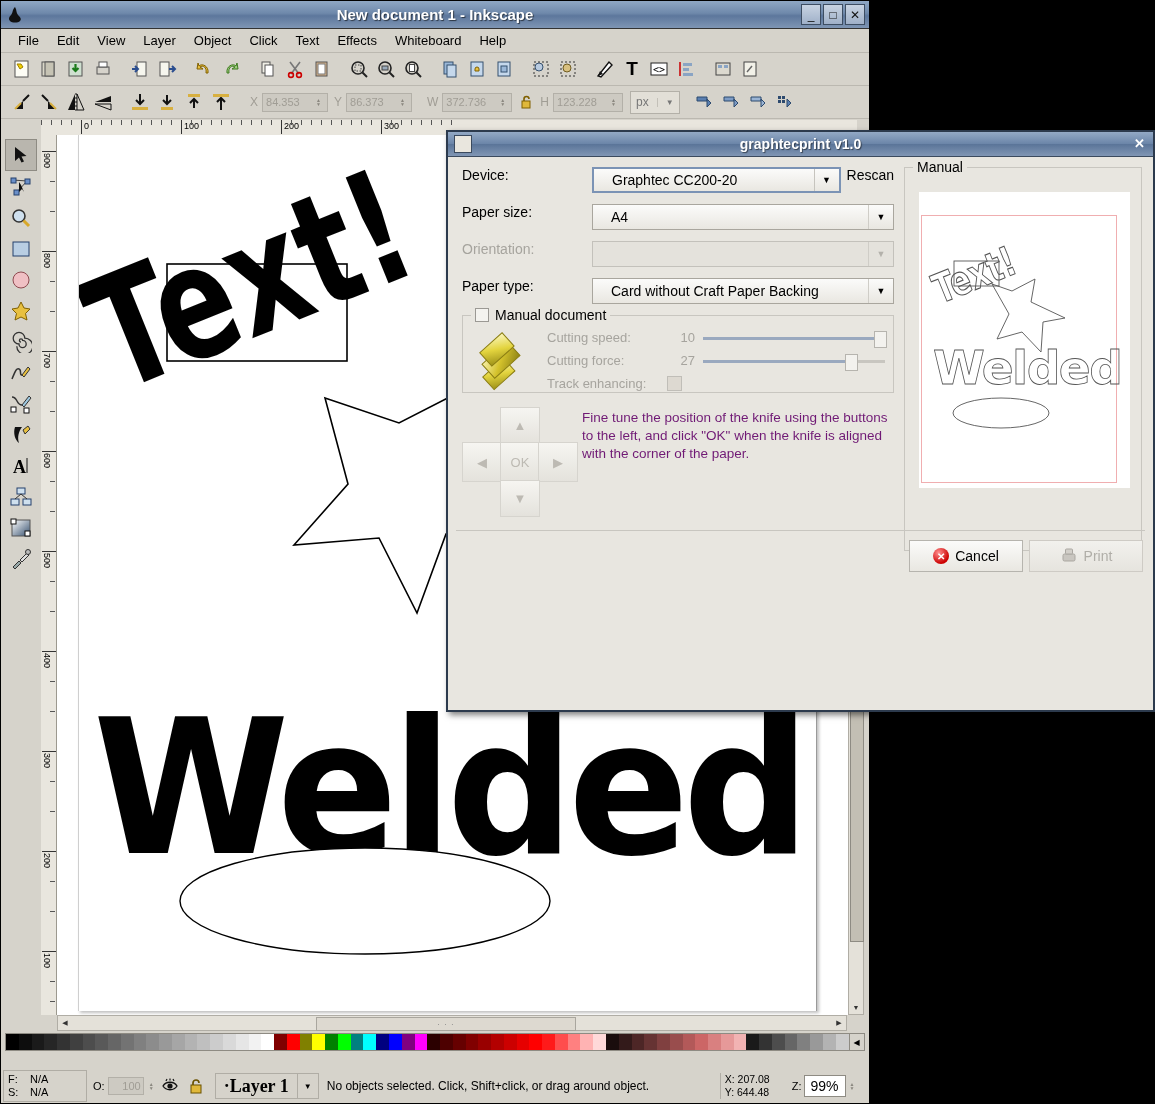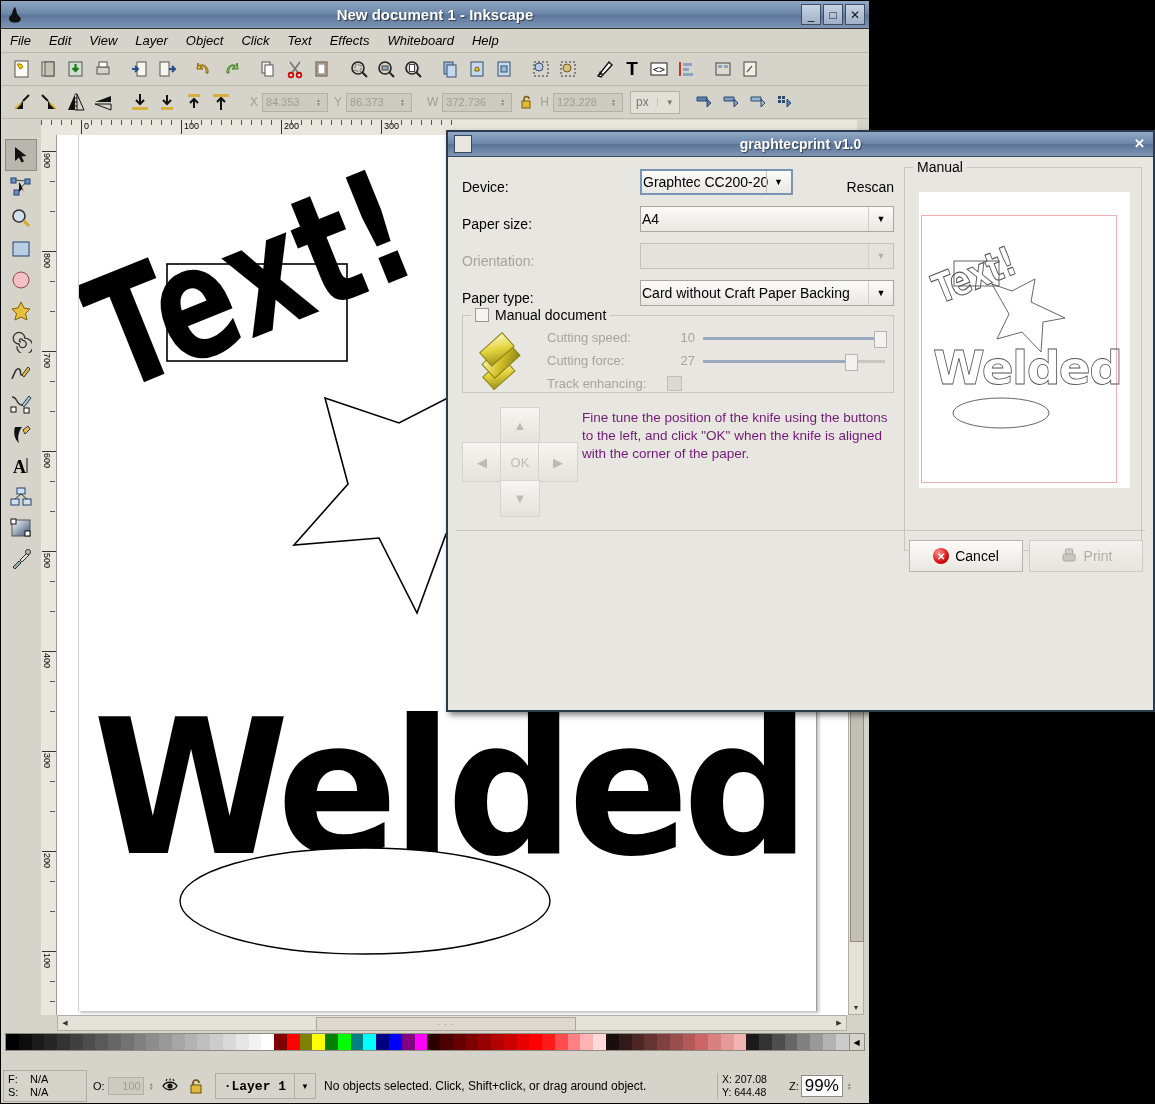--- a/index.html
+++ b/index.html
@@ -14,21 +14,21 @@
   .titlebar{height:27px;background:linear-gradient(to bottom,#8fa7c4 0%,#6f89ab 45%,#5d779c 55%,#7e95b4 100%);
     border-bottom:1px solid #333;display:flex;align-items:center;position:relative;}
   .titlebar .tb-icon{width:22px;height:22px;margin-left:3px;display:flex;align-items:center;justify-content:center;}
   .titlebar .tb-title{position:absolute;left:0;right:0;text-align:center;color:#fff;font-weight:bold;font-size:15px;
     text-shadow:1px 1px 1px rgba(0,0,0,.6);pointer-events:none;}
   .tb-btns{position:absolute;right:4px;top:3px;display:flex;gap:2px;}
   .tb-btn{width:18px;height:19px;display:flex;align-items:center;justify-content:center;
     background:linear-gradient(to bottom,#c8d3e2,#9fb0c8);border:1px solid #3d4d62;font-size:12px;color:#111;}
 
   
-  .menubar{height:23px;background:#d6d3cb;display:flex;align-items:center;border-bottom:1px solid #bbb8b0;font-style:italic;}
+  .menubar{height:23px;background:#d6d3cb;display:flex;align-items:center;padding-left:8px;border-bottom:1px solid #bbb8b0;}
   .menu-item{padding:2px 9px;font-size:13px;color:#000;}
 
   
   .toolbar{height:32px;background:#d6d3cb;display:flex;align-items:center;padding-left:8px;
     border-bottom:1px solid #bbb8b0;gap:1px;}
   .tbi{width:26px;height:26px;display:flex;align-items:center;justify-content:center;font-size:15px;}
   .tbsep{width:9px;}
   .numfield{display:inline-flex;align-items:center;background:#cdcac2;border:1px solid #b3b0a8;
     height:17px;color:#a09d95;font-size:11px;padding:0 3px;}
   .numlbl{color:#a09d95;font-size:12px;margin:0 3px 0 5px;}
@@ -80,46 +80,46 @@
   .statusbar{position:absolute;left:2px;top:1068px;width:866px;height:34px;background:#d6d3cb;
     display:flex;align-items:center;font-size:11px;}
   .fs-block{width:78px;height:30px;border:1px solid #b0ada5;display:flex;flex-direction:column;justify-content:center;padding-left:4px;background:#d6d3cb;}
   .fs-row{display:flex;font-size:11px;line-height:13px;}
   .fs-key{width:22px;color:#000;}
   .fs-val{color:#000;}
   .op-wrap{display:flex;align-items:center;margin-left:6px;gap:3px;}
   .op-field{width:32px;height:16px;background:#cdcac2;border:1px solid #b3b0a8;color:#a09d95;
     font-size:11px;text-align:right;padding-right:2px;line-height:16px;}
   .layer-wrap{display:flex;align-items:center;border:1px solid #b0ada5;height:24px;margin-left:6px;background:#d6d3cb;}
-  .layer-name{font-weight:bold;font-size:13px;padding:0 8px;font-family:Liberation Mono, monospace;}
+  .layer-name{font-weight:bold;font-size:18px;padding:0 8px;font-family:Liberation Serif, serif;}
   .layer-arrow{border-left:1px solid #b0ada5;padding:0 6px;font-size:8px;height:100%;display:flex;align-items:center;}
   .status-msg{flex:0 0 auto;width:393px;padding-left:8px;font-size:12px;white-space:nowrap;overflow:hidden;}
   .coords{width:64px;font-size:10.5px;line-height:13px;border-left:1px solid #b0ada5;padding-left:4px;}
   .zoomwrap{display:flex;align-items:center;gap:2px;margin-left:3px;}
-  .zoomfield{width:40px;height:20px;border:1px solid #8e8b83;background:#fff;font-size:17px;
+  .zoomfield{width:40px;height:20px;border:1px solid #8e8b83;background:#fff;font-size:14px;
     display:flex;align-items:center;justify-content:center;}
 
   
   #dlg{position:absolute;left:446px;top:130px;width:709px;height:582px;
     background:#e8e6e0;border:2px solid #2c3a4d;box-sizing:border-box;box-shadow:3px 3px 6px rgba(0,0,0,.5);}
   .dlg-title{height:24px;background:linear-gradient(to bottom,#93a9c5 0%,#6c86a9 48%,#5b7599 52%,#8096b4 100%);
     display:flex;align-items:center;position:relative;border-bottom:1px solid #3b4a5e;}
   .dlg-ticon{width:16px;height:16px;background:#e9e6de;border:1px solid #3b4a5e;margin-left:6px;}
   .dlg-ttext{position:absolute;left:0;right:0;text-align:center;color:#fff;font-weight:bold;font-size:14px;
     text-shadow:1px 1px 1px rgba(0,0,0,.5);}
   .dlg-close{position:absolute;right:4px;top:2px;width:19px;height:19px;display:flex;align-items:center;
     justify-content:center;font-size:13px;color:#fff;font-weight:bold;}
 
   .dlg-body{display:flex;padding:10px 10px 0 14px;gap:10px;}
   .dlg-left{width:432px;}
-  .row{display:flex;align-items:flex-end;height:28px;margin-bottom:9px;gap:48px;}
+  .row{display:flex;align-items:flex-start;height:28px;margin-bottom:9px;}
   .row-lbl{width:130px;font-size:14px;}
   .row-lbl.dis{color:#a6a49e;}
   .combo{flex:1;height:26px;background:linear-gradient(to bottom,#fbfbfa,#e9e7e1);border:1px solid #a9a69e;
-    display:flex;align-items:center;padding-left:1px;font-size:14px;box-sizing:border-box;position:relative;}
+    display:flex;align-items:center;padding-left:18px;font-size:14px;box-sizing:border-box;position:relative;}
   .combo.focused{border:2px solid #7b93b5;}
   .combo.dis{background:#e4e2dc;border-color:#c3c1bb;color:#b3b1ab;}
   .combo .arw{position:absolute;right:0;top:0;bottom:0;width:24px;display:flex;align-items:center;
     justify-content:center;font-size:9px;border-left:1px solid #cfcdc7;}
   .combo.focused .arw{border-left:1px solid #c6c4be;}
   .rescan{margin-left:6px;font-size:14px;}
 
   .group{border:1px solid #c8c6c0;margin:2px 0 0 0;padding:10px 8px 8px 8px;position:relative;height:78px;box-sizing:border-box;}
   .group-title{position:absolute;top:-9px;left:8px;background:#e8e6e0;padding:0 4px;display:flex;align-items:center;gap:6px;font-size:14px;}
   .chk{width:12px;height:12px;border:1px solid #9b9994;background:#f4f3ef;display:inline-block;}

